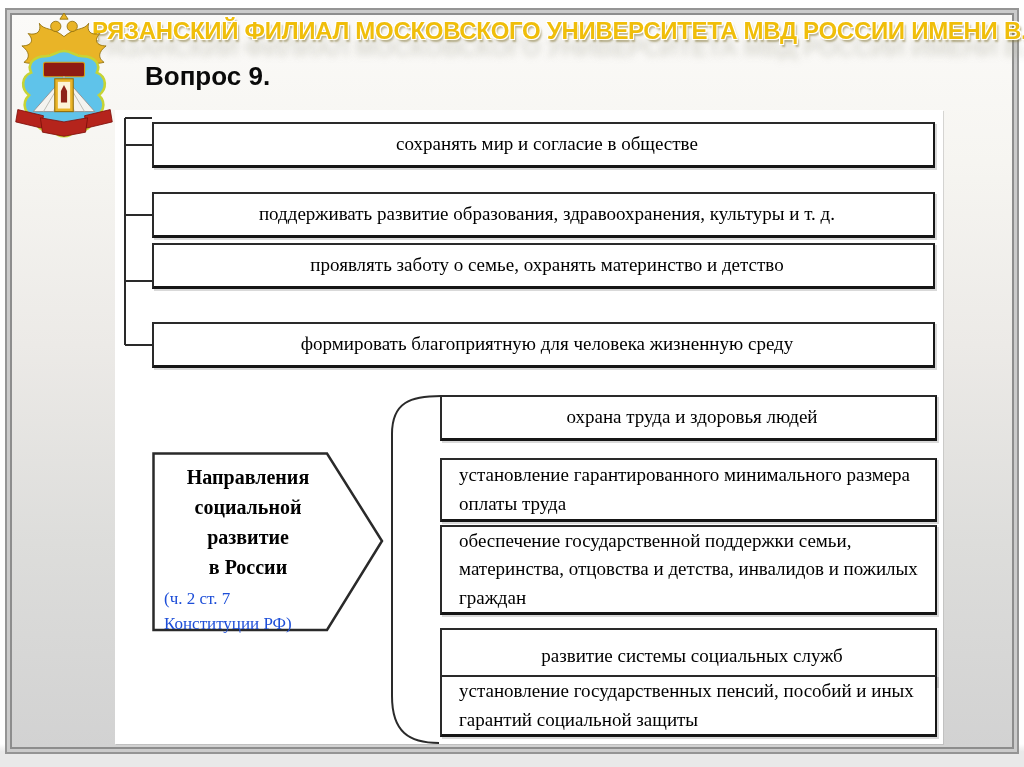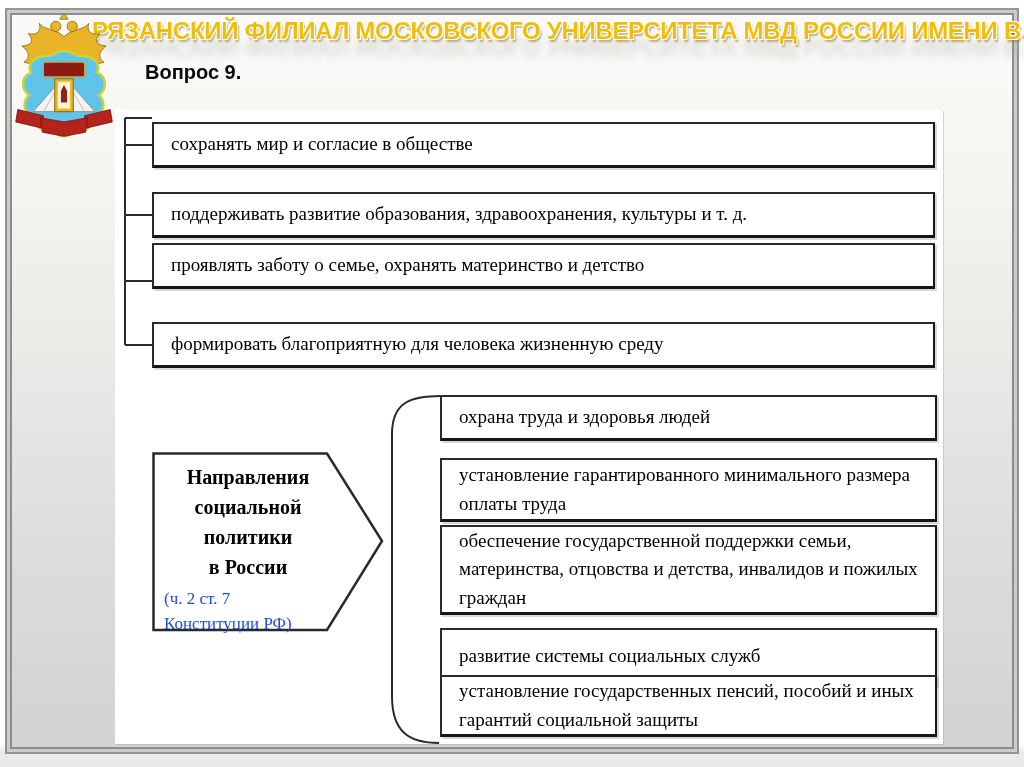--- a/index.html
+++ b/index.html
@@ -16,35 +16,35 @@
            background:linear-gradient(180deg,#fbfaf8 0%,#f6f5f1 20%,#eceae7 45%,#dddddb 72%,#d2d2d2 100%); }
 
   
   .title { position:absolute; left:92px; right:8px; top:17px; text-align:center;
            font-size:24px; font-weight:bold; letter-spacing:-0.3px; white-space:nowrap;
            color:#f0be0a;
            text-shadow:-1px -1px 0 #fff, 1px -1px 0 #fff, -1px 1px 0 #fff, 1px 1px 0 #fff,
                         2px 3px 2px rgba(130,115,50,.55),
                         0 17px 7px rgba(165,165,150,.38); }
 
-  .question { position:absolute; left:145px; top:61px; font-size:20px; font-weight:bold; color:#0a0a0a; }
+  .question { position:absolute; left:145px; top:61px; font-size:26px; font-weight:bold; color:#0a0a0a; }
 
   
   .emblem { position:absolute; left:12px; top:12px; width:104px; height:152px; }
 
   
   .canvas { position:absolute; left:115px; top:110px; width:828px; height:634px;
             background:#ffffff; box-shadow:1px 1px 0 rgba(170,170,170,.45); }
   .connectors { position:absolute; left:0; top:0; width:828px; height:634px; }
 
   .dbox { position:absolute; background:#fff; color:#000;
           border:2px solid #2a2a2a; border-bottom:3px solid #161616; border-right:2px solid #161616;
           box-shadow:2px 2px 0 rgba(120,120,120,.28);
           font-family:"Liberation Serif", serif; font-size:19px;
-          display:flex; align-items:center; padding:4px 10px 4px 17px; line-height:1.5; }
+          display:flex; align-items:center; padding:4px 10px 4px 17px; line-height:1.5;justify-content:center; }
 
   .tbox { left:37px; width:783px; height:46px; }
   .rbox { left:325px; width:497px; }
 
   
   .penta { position:absolute; left:37px; top:342px; width:232px; height:216px;padding-left:48px; }
   .penta svg { position:absolute; left:0; top:0; }
   .penta-text { position:absolute; left:6px; top:10px; width:180px; text-align:center;
                 font-family:"Liberation Serif", serif; font-weight:bold; font-size:20px; line-height:30px; color:#000; }
   .penta-note { position:absolute; left:12px; top:134px; width:200px; text-align:left;
@@ -119,21 +119,21 @@
       <span>формировать благоприятную для человека жизненную среду</span>
     </div>
 
     <div class="penta">
       <svg width="232" height="180" viewBox="0 0 232 180">
         <polygon points="1.5,1.5 175,1.5 230,89 175,178 1.5,178" fill="#ffffff" stroke="#2a2a2a" stroke-width="2.5"></polygon>
       </svg>
       <div class="penta-text">
         <div>Направления</div>
         <div>социальной</div>
-        <div>политики</div>
+        <div>развитие</div>
         <div>в России</div>
       </div>
       <div class="penta-note">
         <div>(ч. 2 ст. 7</div>
         <div>Конституции РФ)</div>
       </div>
     </div>
 
     <div class="dbox rbox" style="top:285px; height:46px;">
       <span>охрана труда и здоровья людей</span>

